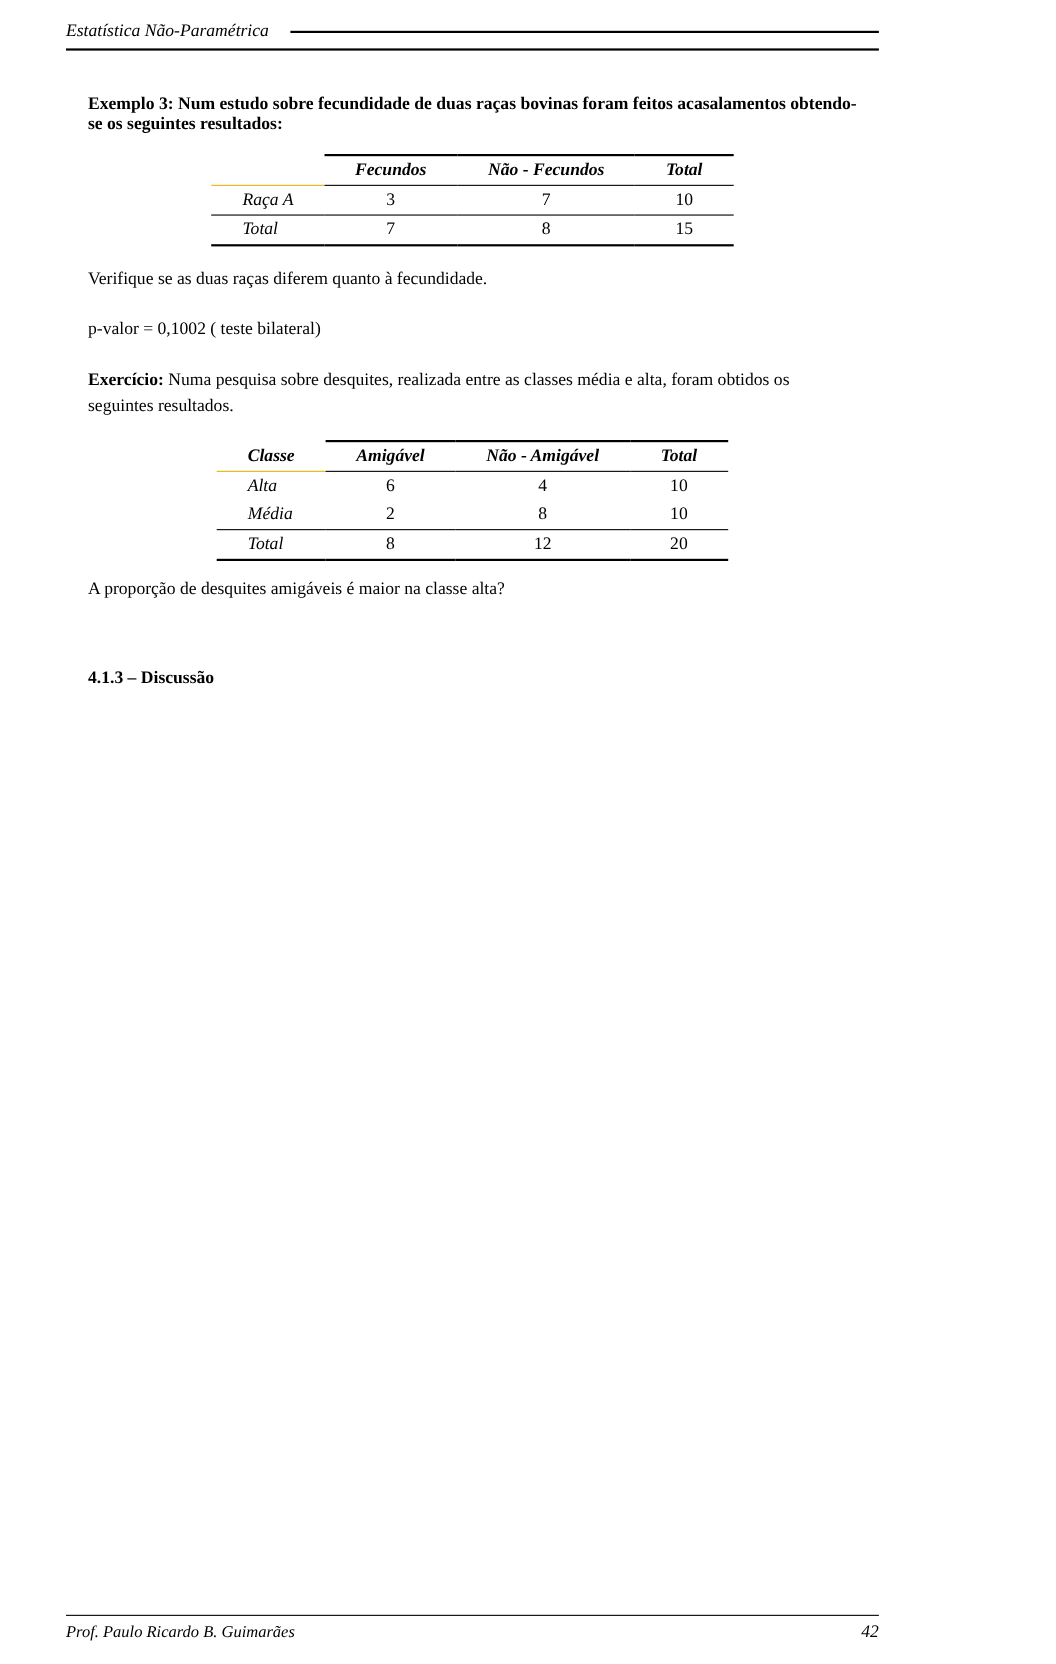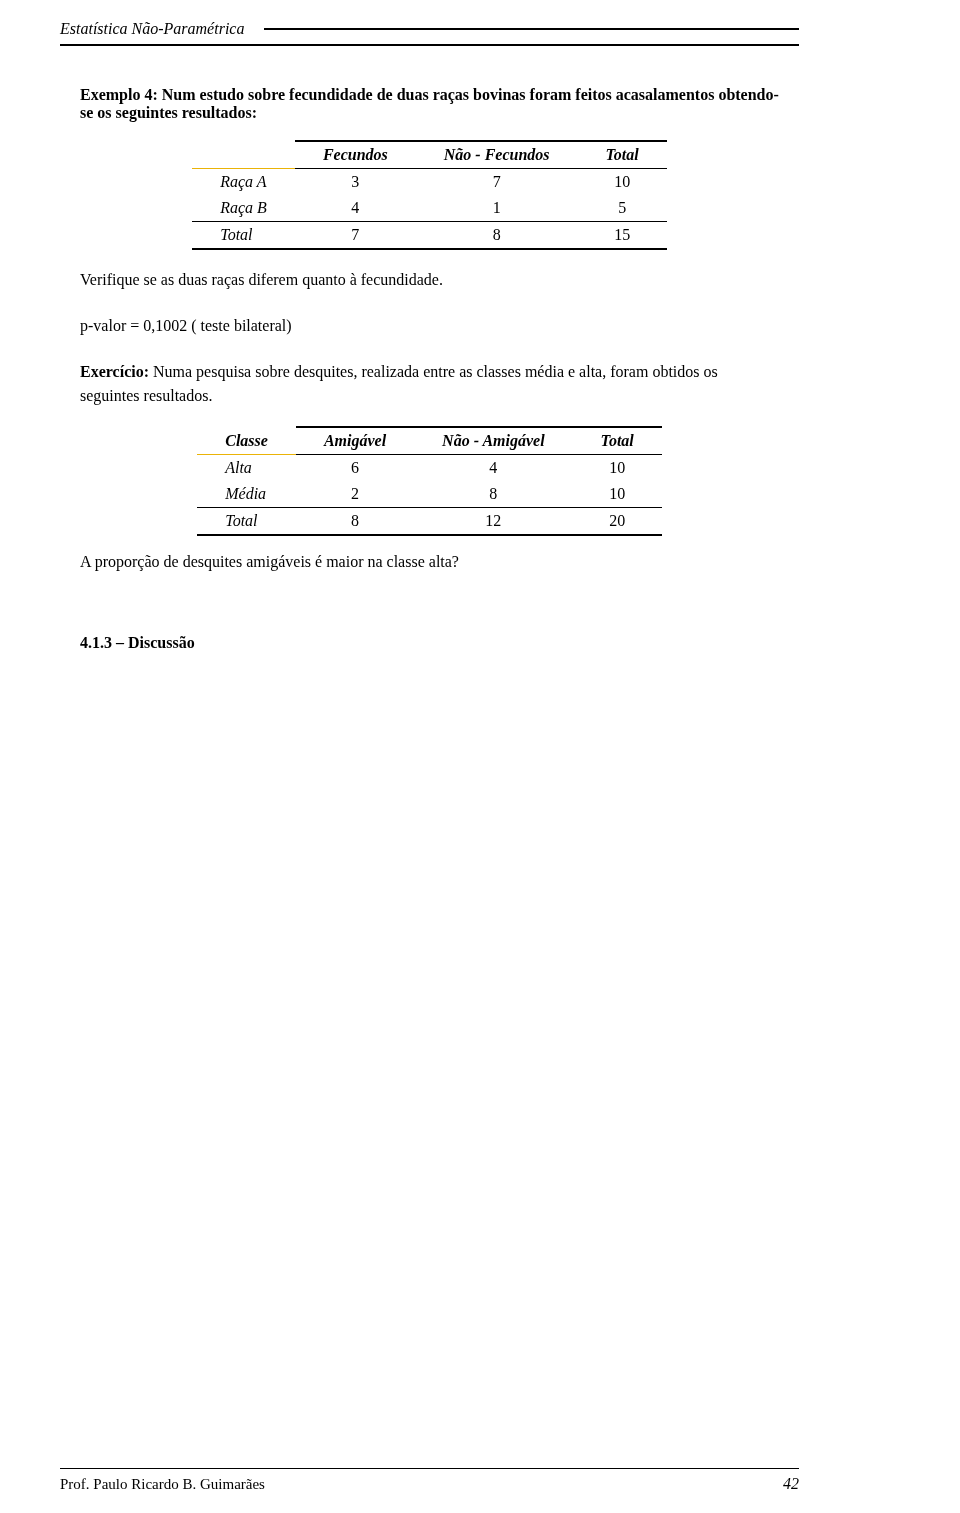--- a/index.html
+++ b/index.html
@@ -145,20 +145,21 @@
       left: 60px;
       right: 60px;
       display: flex;
       justify-content: space-between;
       align-items: center;
       border-top: 1px solid #000;
       padding-top: 6px;
     }
 
     .footer-author {
+      font-style: italic;
       font-size: 15px;
     }
 
     .footer-page {
       font-size: 16px;
       font-style: italic;
     }
 
     .exercise-block {
       margin-top: 10px;
@@ -180,45 +181,39 @@
 <div class="page-container">
 
   <div class="header">
     <span class="header-title">Estatística Não-Paramétrica</span>
     <div class="header-line"></div>
   </div>
 
   <div class="main-content">
 
     <p class="example-title">
-      <span class="bold">Exemplo 4</span><span>: Num estudo sobre fecundidade de duas raças bovinas foram feitos acasalamentos obtendo-se os seguintes resultados:</span>
+      <span class="bold">Exemplo 3</span><span>: Num estudo sobre fecundidade de duas raças bovinas foram feitos acasalamentos obtendo-se os seguintes resultados:</span>
     </p>
 
     <div class="table-wrapper">
       <table>
         <thead>
           <tr>
             <th></th>
             <th>Fecundos</th>
             <th>Não - Fecundos</th>
             <th>Total</th>
           </tr>
         </thead>
         <tbody>
           <tr>
             <td>Raça A</td>
             <td>3</td>
             <td>7</td>
             <td>10</td>
-          </tr>
-          <tr>
-            <td>Raça B</td>
-            <td>4</td>
-            <td>1</td>
-            <td>5</td>
           </tr>
           <tr>
             <td>Total</td>
             <td>7</td>
             <td>8</td>
             <td>15</td>
           </tr>
         </tbody>
       </table>
     </div>

